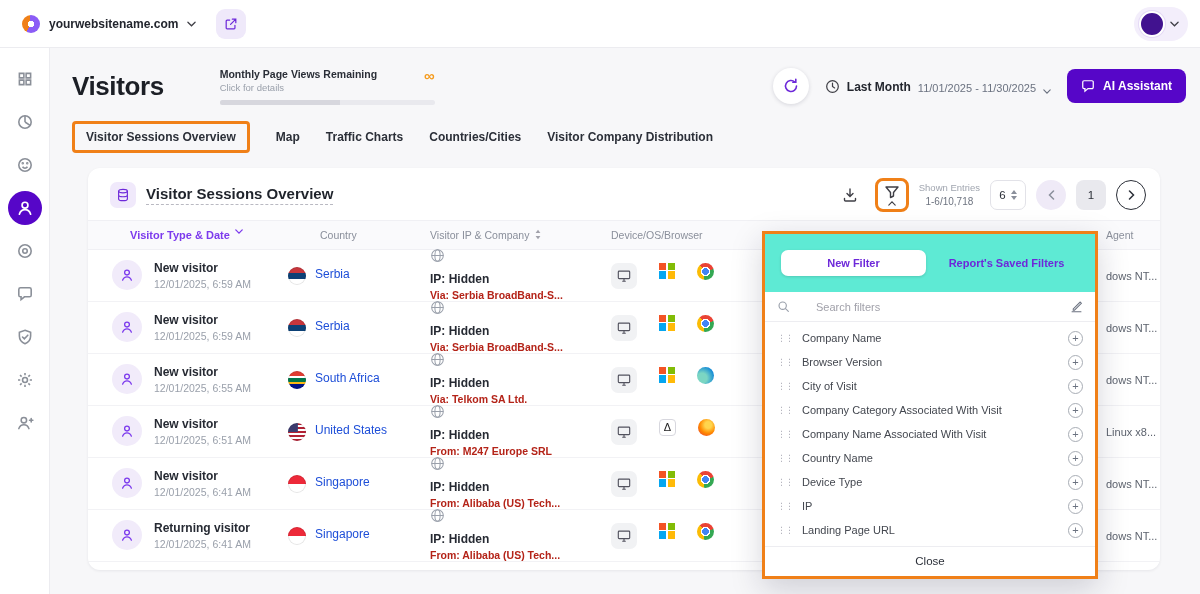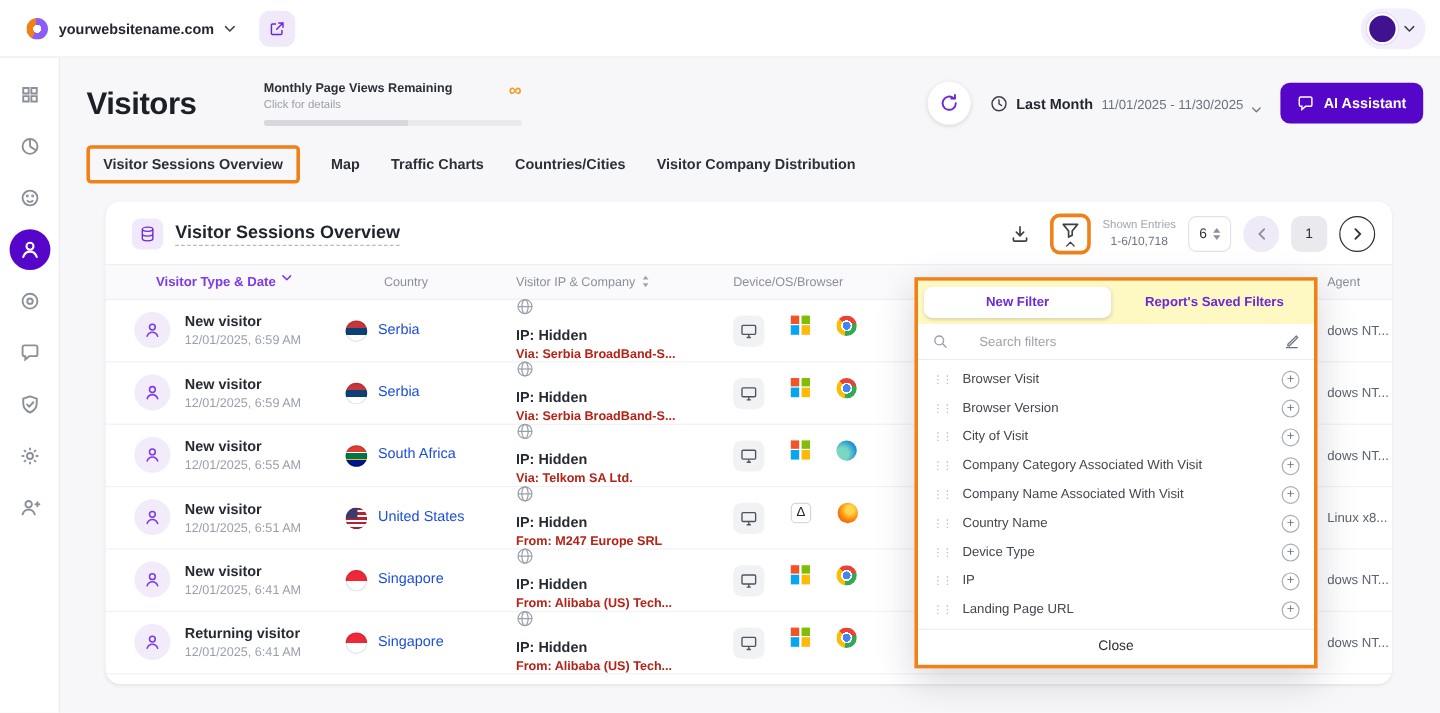--- a/index.html
+++ b/index.html
@@ -133,21 +133,21 @@
   .br { width:17px; height:17px; border-radius:50%; }
   .br-chrome { background:radial-gradient(circle at 50% 50%, #4285f4 0 27%, #fff 28% 38%, transparent 39%),
     conic-gradient(from -45deg, #ea4335 0 33%, #34a853 0 66%, #fbbc05 0 100%); }
   .br-edge { background:radial-gradient(circle at 30% 65%, #7bd6c3 0 30%, #0b84d8 80%); }
   .br-firefox { background:radial-gradient(circle at 60% 35%, #ffd54d 0 22%, #ff8a00 55%, #e63137 100%); }
   .agent { font-size:11px; color:#5d636e; white-space:nowrap; overflow:hidden; }
 
   
   .filter-panel { position:absolute; left:674px; top:63px; width:336px; background:#fff;
     border:3px solid var(--orange); box-shadow:0 10px 30px rgba(23,23,55,.18); z-index:6; }
-  .fp-tabs { display:flex; background:#fef9c3; padding:5px; gap:8px; }
+  .fp-tabs { display:flex; background:#5eead4; padding:16px; gap:8px; }
   .fp-tab { flex:1; text-align:center; font-size:11px; font-weight:700; color:var(--purple-text);
     padding:7px 0; border-radius:7px; cursor:pointer; }
   .fp-tab.active { background:#fff; box-shadow:0 1px 3px rgba(0,0,0,.14); }
   .fp-search { display:flex; align-items:center; gap:26px; padding:8px 12px; border-bottom:1px solid #ededf1; }
   .fp-search input { border:none; outline:none; flex:1; font-size:11px; color:#3f3f46;
     font-family:inherit; background:transparent; }
   .fp-search input::placeholder { color:#a1a1aa; }
   .fp-clear { background:none; border:none; cursor:pointer; display:flex; color:#6b7280; }
   .fp-list { padding:4px 0; }
   .fp-item { display:flex; align-items:center; gap:9px; padding:0 12px; height:24px; cursor:pointer; }
@@ -676,21 +676,21 @@
           <button class="fp-clear">
             <svg width="13" height="13" viewBox="0 0 16 16" fill="none" stroke="currentColor" stroke-width="1.3" stroke-linecap="round">
                 <path d="M12.5 2.5l1.5 1.5-8.5 8.5H4v-1.5z"></path>
                 <path d="M2.5 14.5h11"></path>
               </svg>
           </button>
         </div>
         <div class="fp-list">
           <div class="fp-item">
               <span class="drag-handle"></span>
-              <span class="fp-item-label">Browser Visit</span>
+              <span class="fp-item-label">Company Name</span>
               <button class="plus-btn"></button>
             </div>
           <div class="fp-item">
               <span class="drag-handle"></span>
               <span class="fp-item-label">Browser Version</span>
               <button class="plus-btn"></button>
             </div>
           <div class="fp-item">
               <span class="drag-handle"></span>
               <span class="fp-item-label">City of Visit</span>

